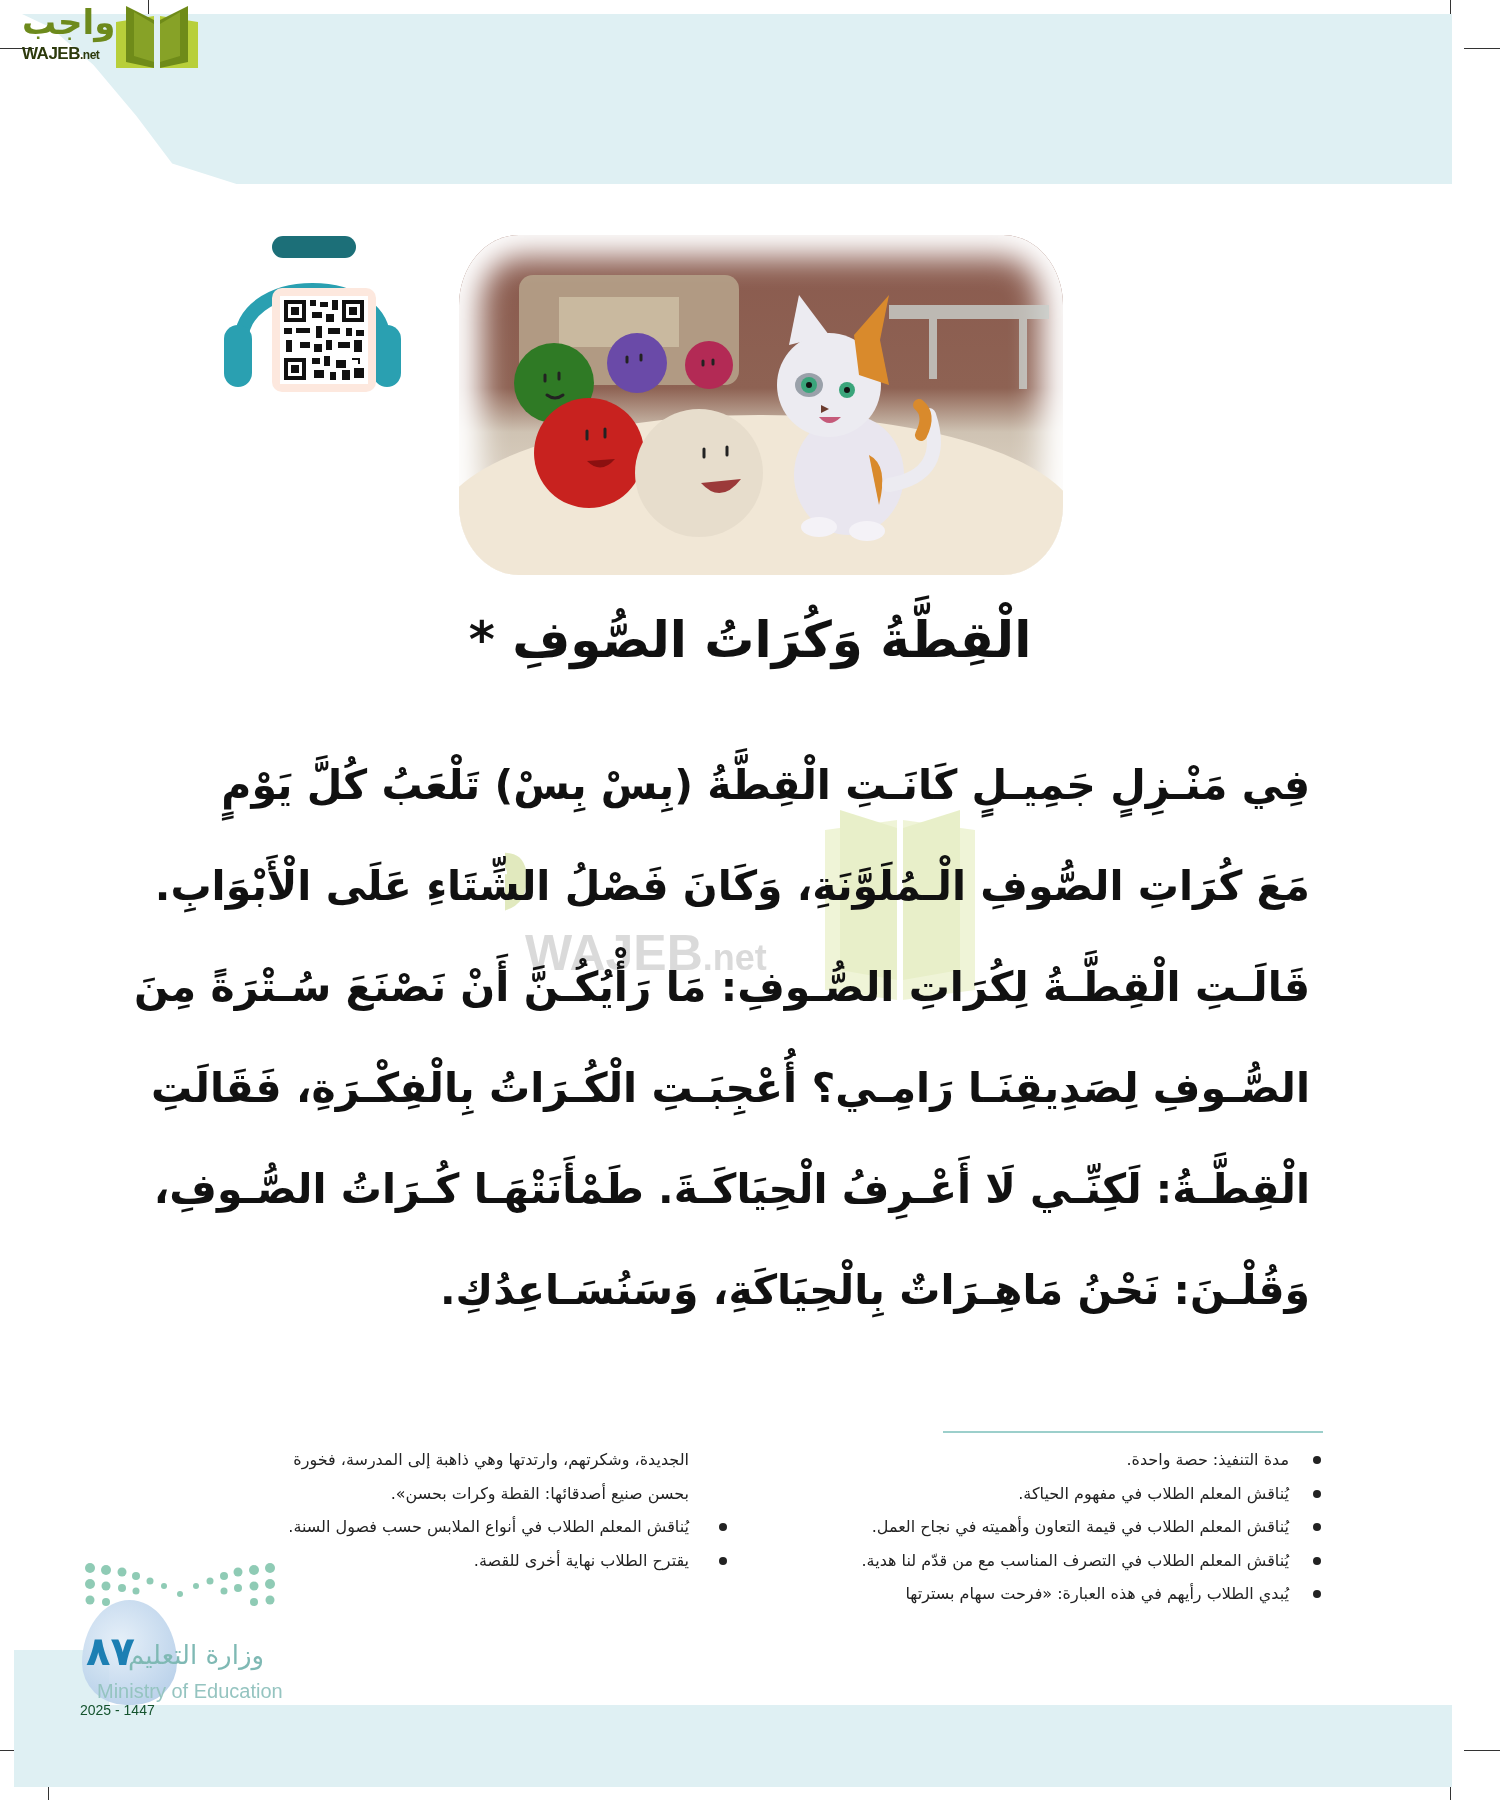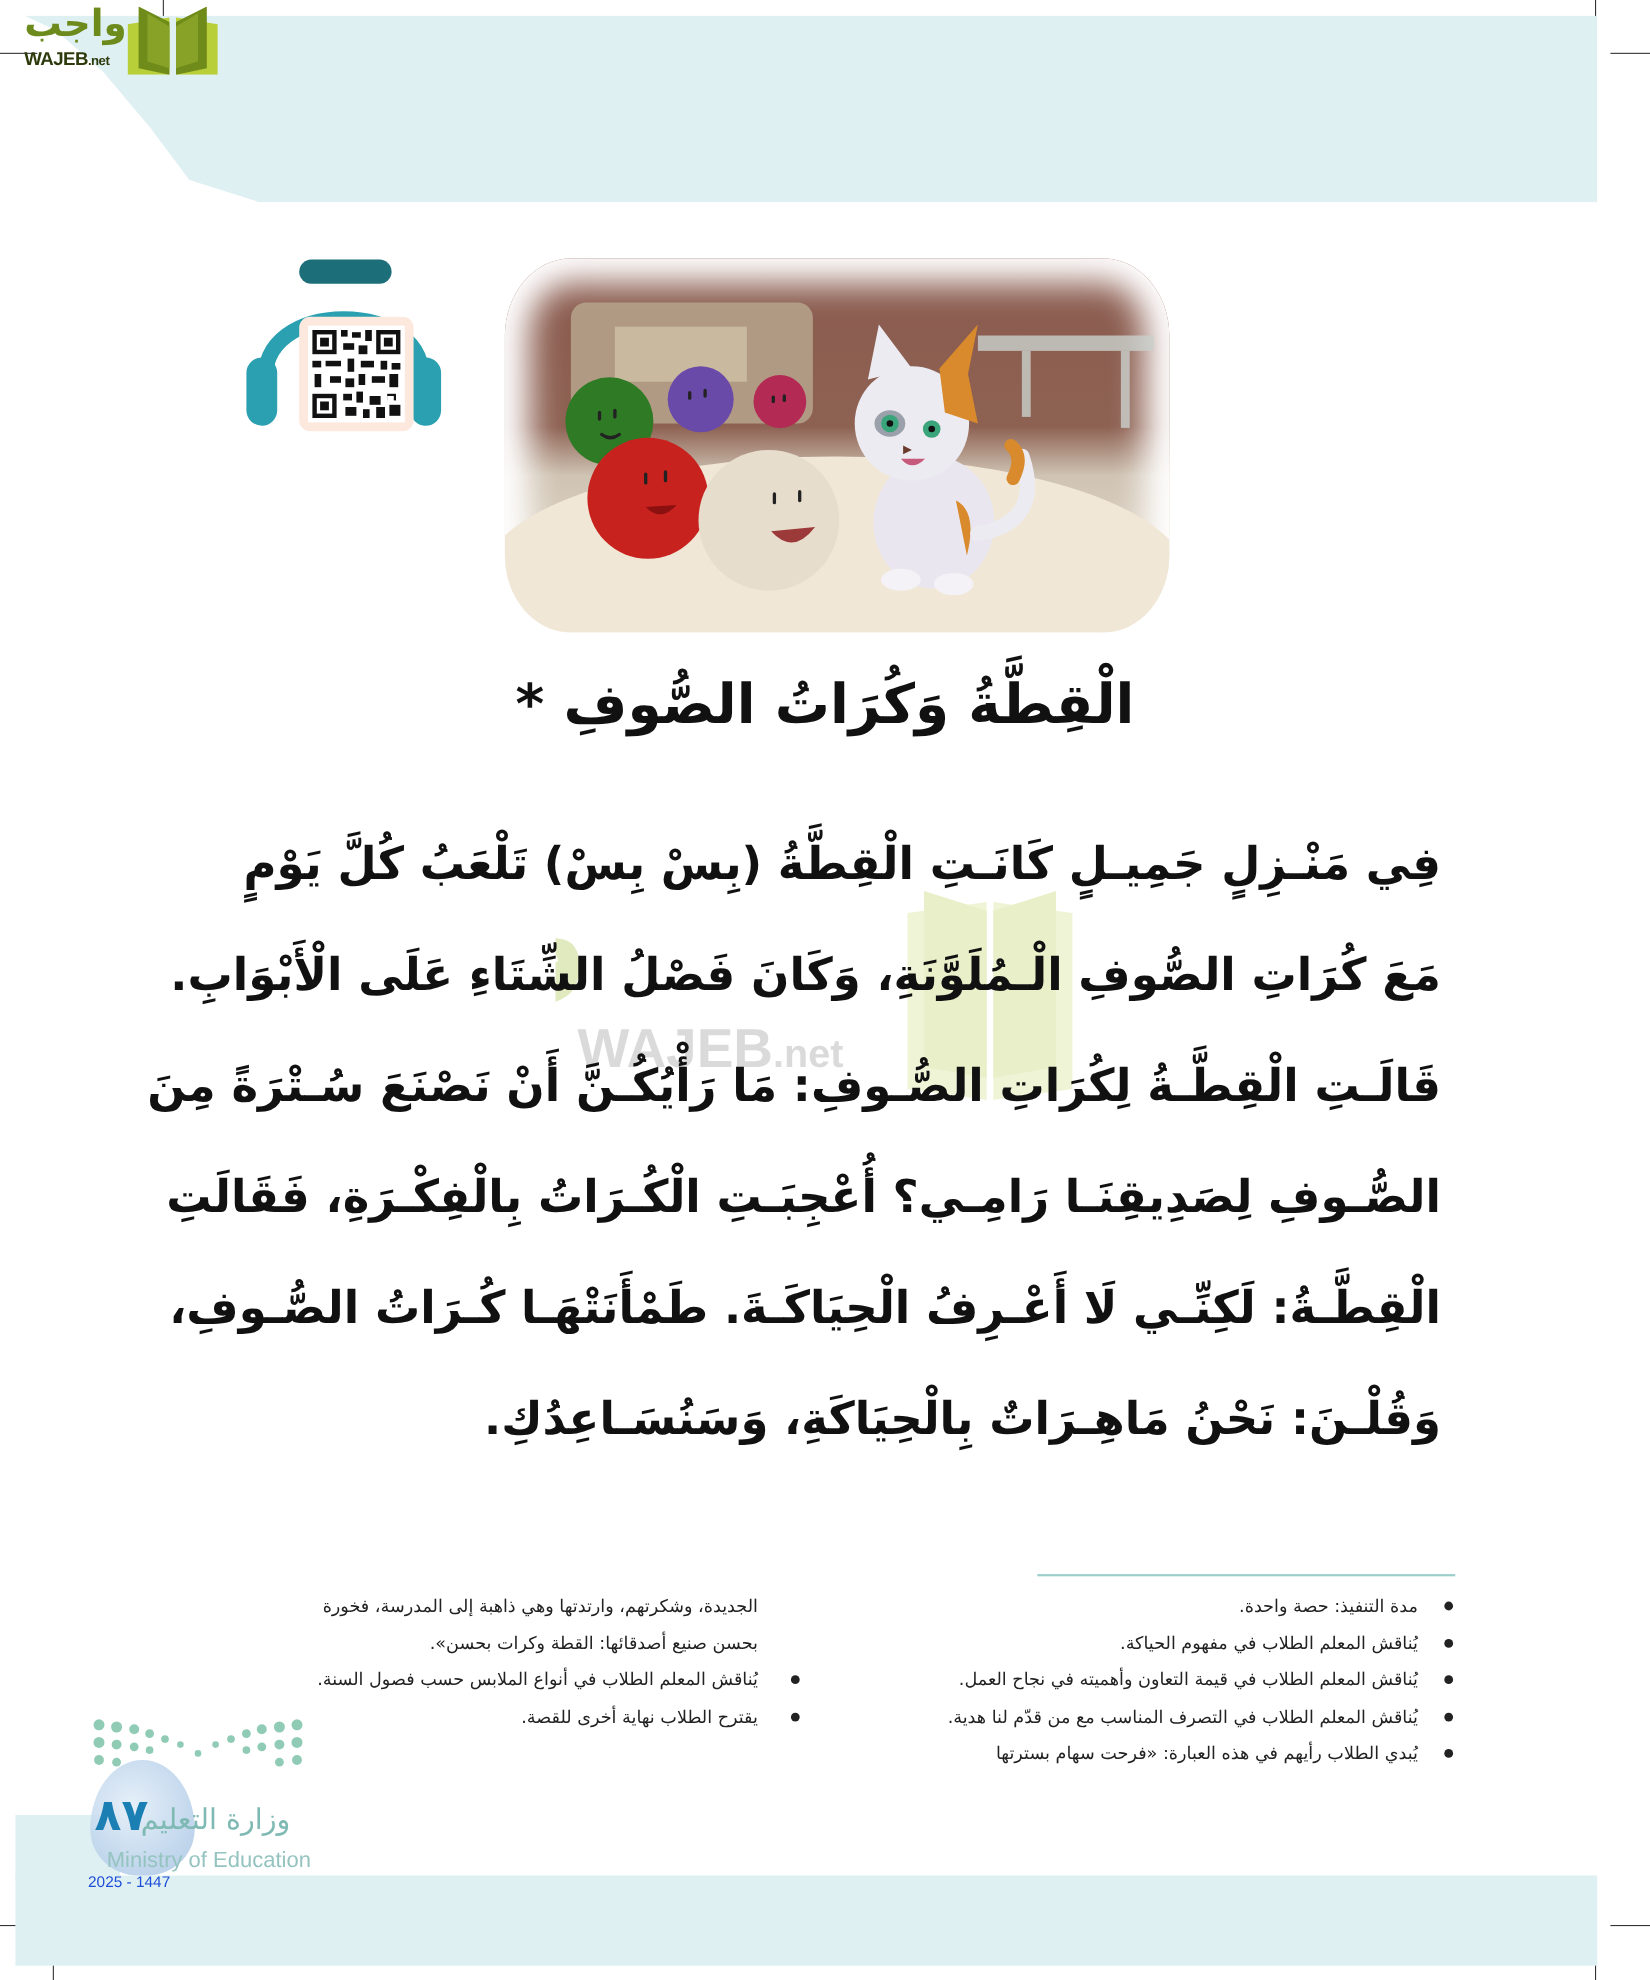--- a/index.html
+++ b/index.html
@@ -87,21 +87,21 @@
     .moe-logo { position: absolute; left: 80px; top: 1560px; width: 200px; height: 165px; }
     .moe-drop {
       position: absolute; left: 2px; top: 40px; width: 95px; height: 105px;
       background: radial-gradient(circle at 40% 40%, #e3eef8 0%, #b9d1ea 70%, #a7c3e2 100%);
       border-radius: 50% 50% 46% 46% / 60% 60% 40% 40%;
       opacity: 0.9;
     }
     .moe-ar { position: absolute; right: 16px; top: 80px; font-size: 26px; color: #7fb9b4; direction: rtl; font-family: "DejaVu Sans", sans-serif; text-align: center; }
     .page-number { position: absolute; left: 6px; top: 68px; font-size: 40px; font-weight: bold; color: #1c7fb3; font-family: "DejaVu Sans", sans-serif; text-align: right; }
     .moe-en { position: absolute; left: 17px; top: 120px; font-size: 20px; color: #95c4c0; font-family: "Liberation Sans", sans-serif; white-space: nowrap; }
-    .moe-year { position: absolute; left: 0; top: 142px; font-size: 14px; color: #1d4ed8; font-family: "Liberation Sans", sans-serif; }
+    .moe-year { position: absolute; left: 0; top: 142px; font-size: 14px; color: #14532d; font-family: "Liberation Sans", sans-serif; }
   </style>
 </head>
 <body>
 
 <div class="crop" style="left:148px;top:0;width:1px;height:34px;"></div>
 <div class="crop" style="left:0;top:48px;width:34px;height:1px;"></div>
 <div class="crop" style="left:1450px;top:0;width:1px;height:34px;"></div>
 <div class="crop" style="left:1464px;top:48px;width:36px;height:1px;"></div>
 <div class="crop" style="left:48px;top:1765px;width:1px;height:35px;"></div>
 <div class="crop" style="left:0;top:1750px;width:34px;height:1px;"></div>

